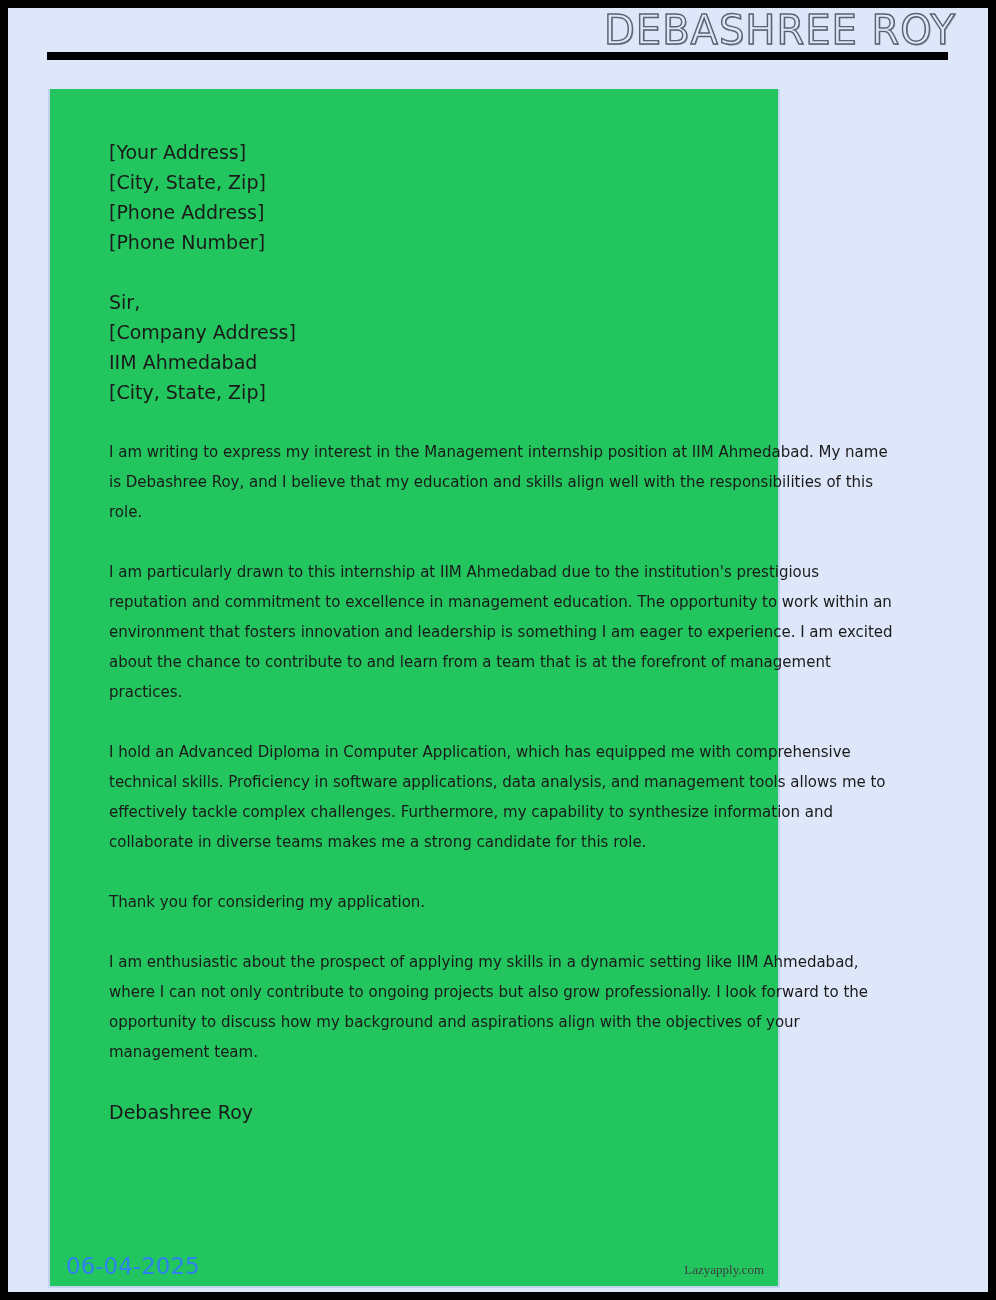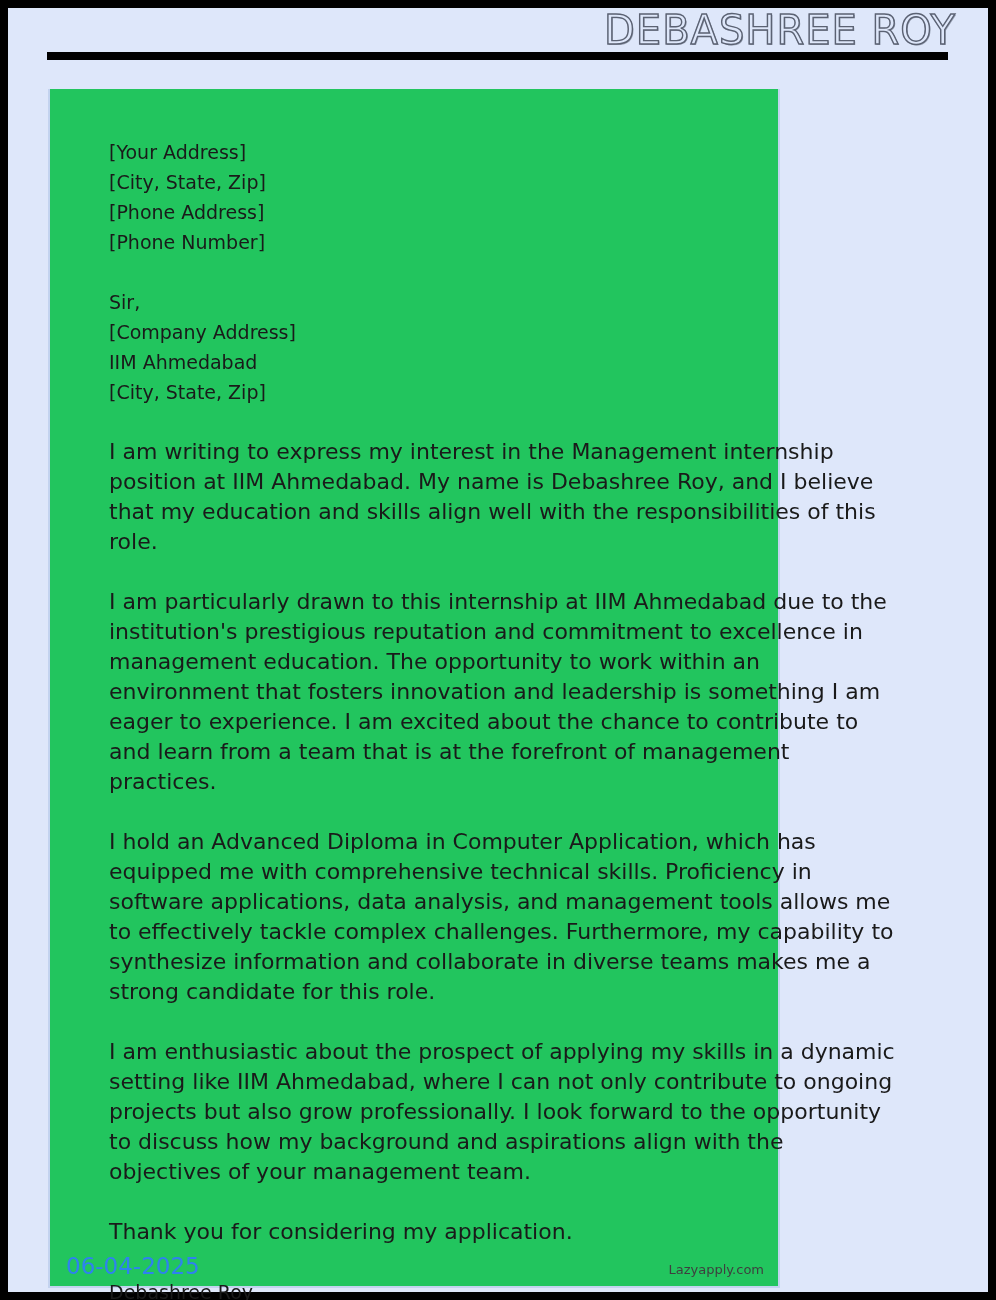--- a/index.html
+++ b/index.html
@@ -92,36 +92,37 @@
   }
 
   .line {
     font-size: 19px;
     line-height: 30px;
     color: #1a1a1a;
     white-space: pre-wrap;
   }
 
   .para {
-    font-size: 22px;
+    font-size: 15px;
     line-height: 30px;
     color: #1a1a1a;
     margin: 0;
     text-align: left;
   }
 
   
   .sheet-watermark {
     position: absolute;
     right: 14px;
     bottom: 8px;
     font-size: 13px;
     line-height: 16px;
     color: #3f3f3f;
     white-space: nowrap;
+    font-family: Liberation Serif, serif;
   }
 
   
   .footer-date {
     position: absolute;
     left: 58px;
     top: 1245px;
     font-size: 23px;
     line-height: 26px;
     color: #2f81f0;
@@ -164,25 +165,25 @@
 
       <div class="block">
         <p class="para">I am particularly drawn to this internship at IIM Ahmedabad due to the institution's prestigious reputation and commitment to excellence in management education. The opportunity to work within an environment that fosters innovation and leadership is something I am eager to experience. I am excited about the chance to contribute to and learn from a team that is at the forefront of management practices.</p>
       </div>
 
       <div class="block">
         <p class="para">I hold an Advanced Diploma in Computer Application, which has equipped me with comprehensive technical skills. Proficiency in software applications, data analysis, and management tools allows me to effectively tackle complex challenges. Furthermore, my capability to synthesize information and collaborate in diverse teams makes me a strong candidate for this role.</p>
       </div>
 
       <div class="block">
-        <p class="para">I am enthusiastic about the prospect of applying my skills in a dynamic setting like IIM Ahmedabad, where I can not only contribute to ongoing projects but also grow professionally. I look forward to the opportunity to discuss how my background and aspirations align with the objectives of your management team.</p>
+        <p class="para">Thank you for considering my application.</p>
       </div>
 
       <div class="block">
-        <p class="para">Thank you for considering my application.</p>
+        <p class="para">I am enthusiastic about the prospect of applying my skills in a dynamic setting like IIM Ahmedabad, where I can not only contribute to ongoing projects but also grow professionally. I look forward to the opportunity to discuss how my background and aspirations align with the objectives of your management team.</p>
       </div>
 
       <div class="block">
         <div class="line">Debashree Roy</div>
       </div>
 
     </div>
 
     <div class="sheet-watermark">Lazyapply.com</div>
 

